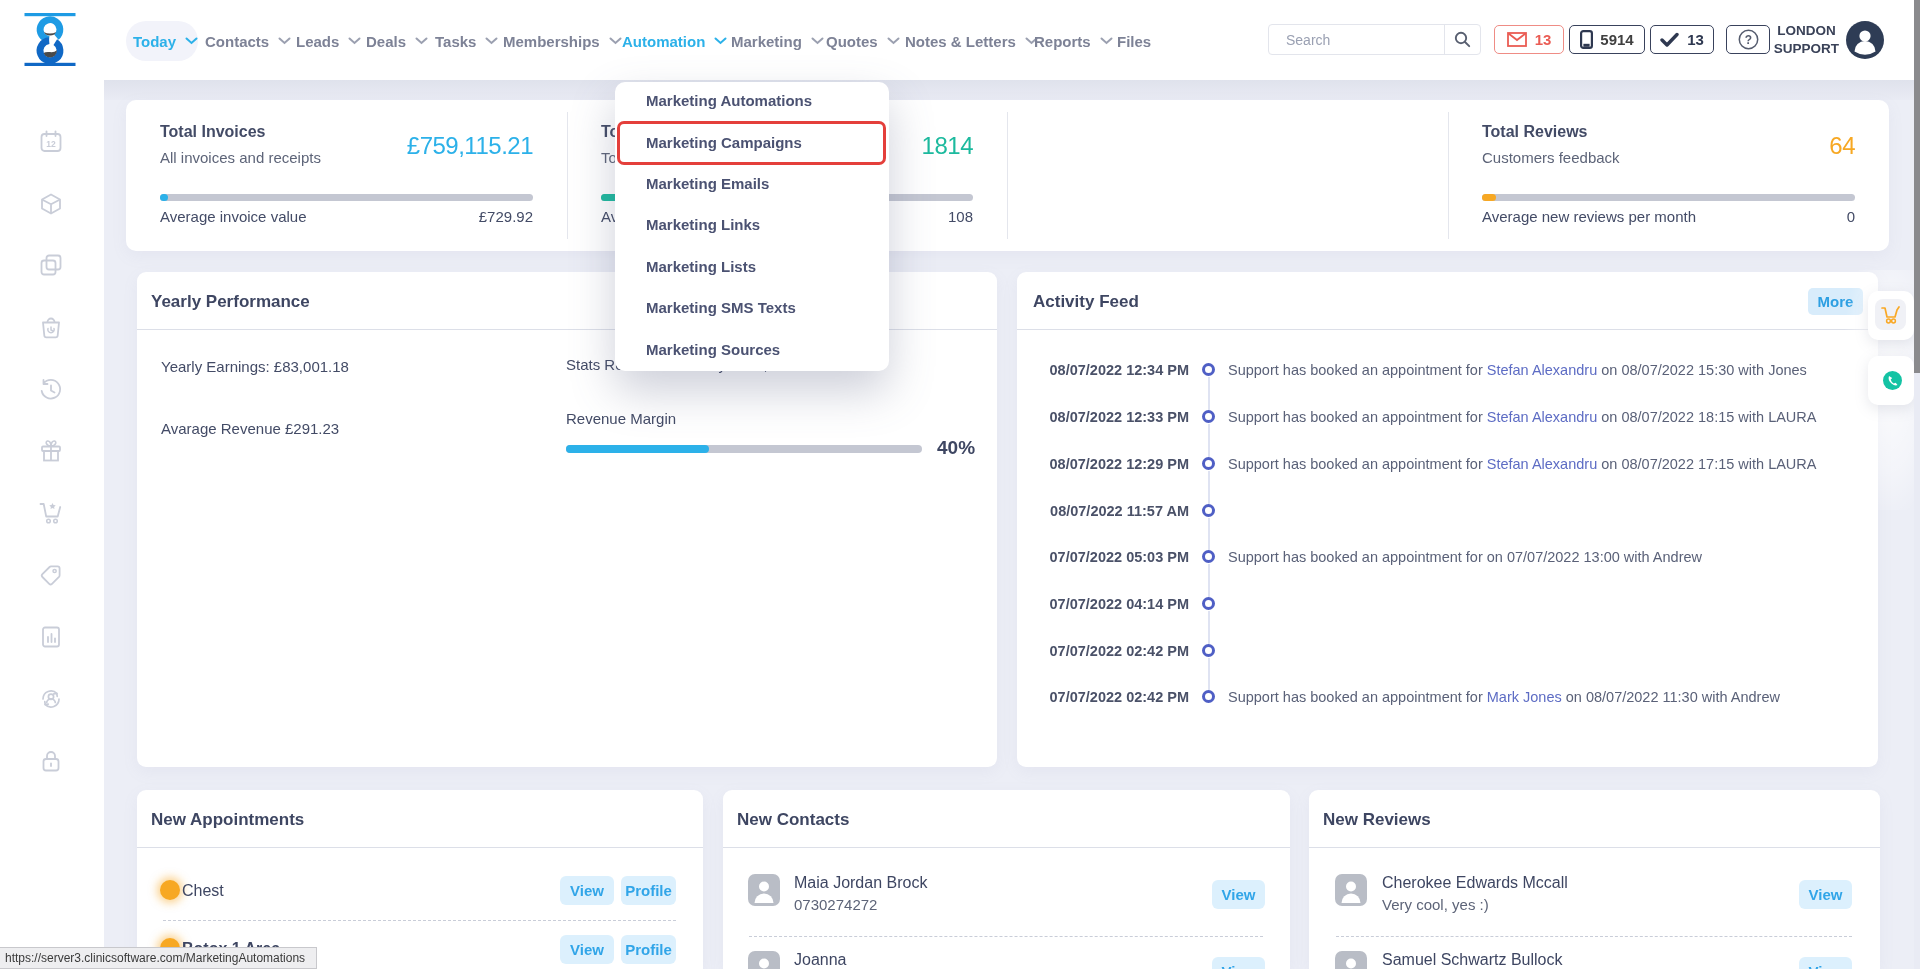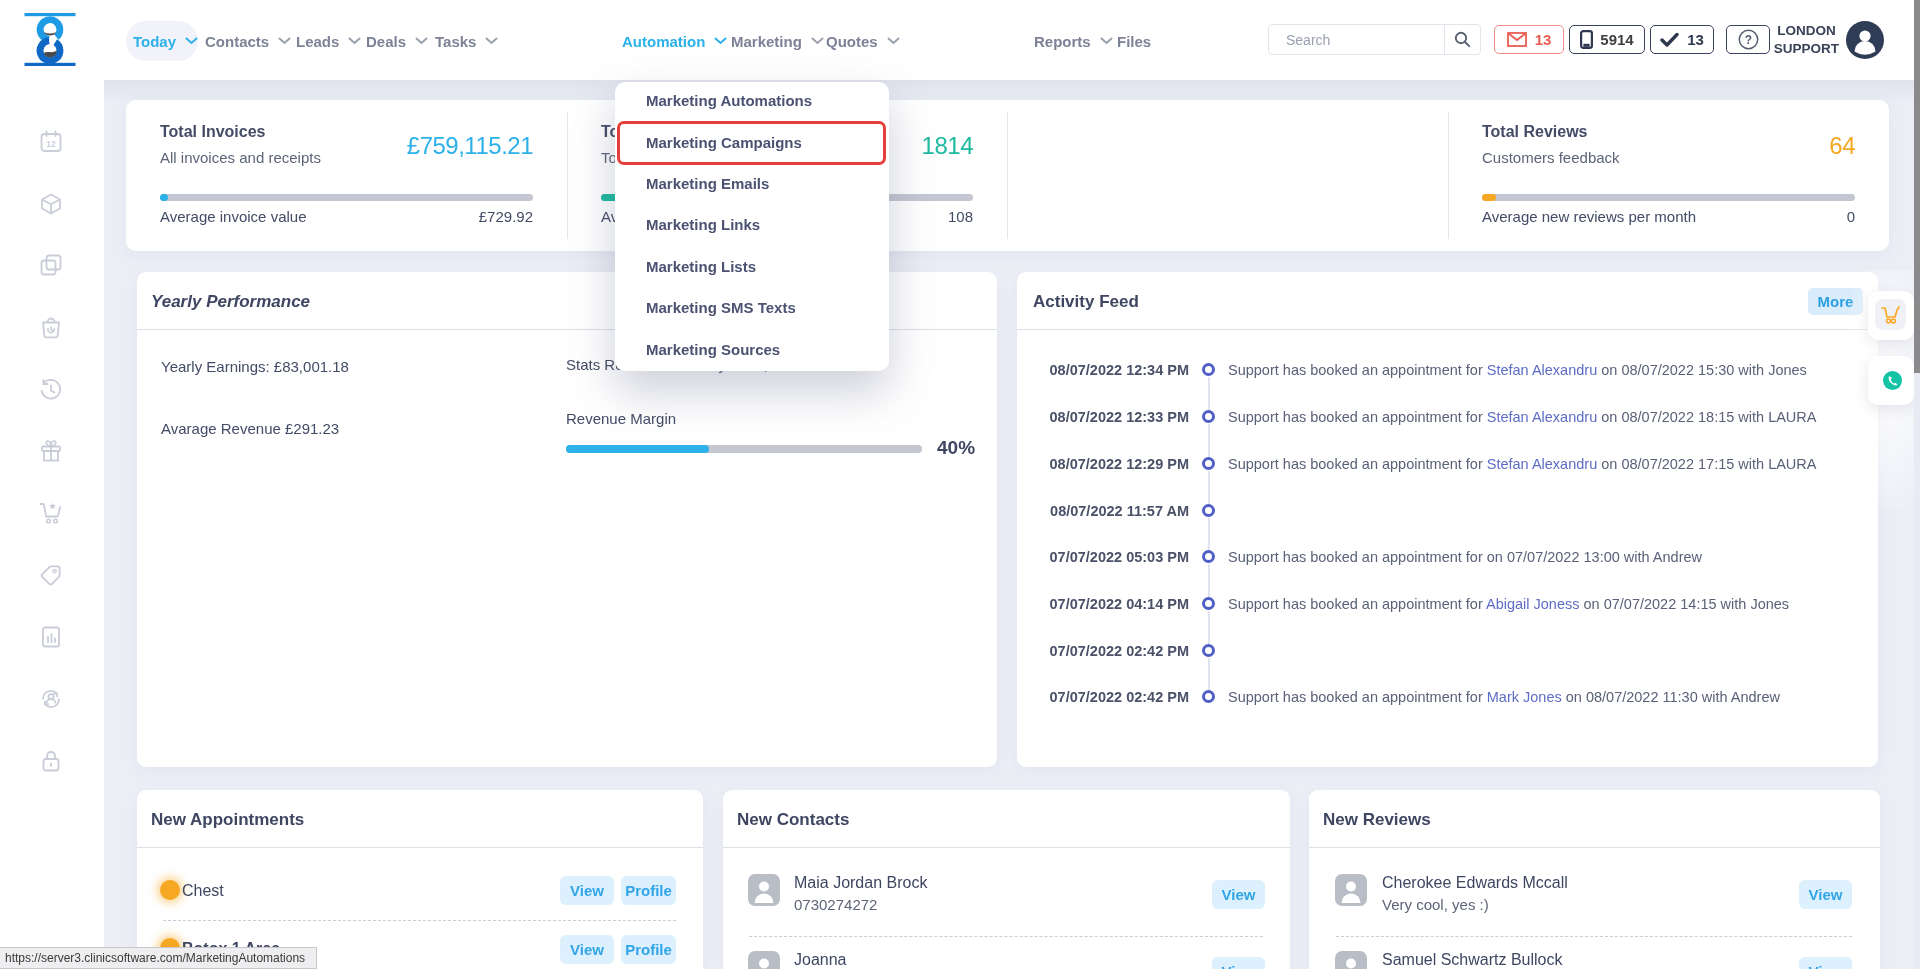--- a/index.html
+++ b/index.html
@@ -87,27 +87,33 @@
       </svg></div>
   <div class="nav" style="left:296px">Leads<svg class="chev" width="13" height="8" viewBox="0 0 13 8">
         <path d="M1.5 1.5 L6.5 6 L11.5 1.5" fill="none" stroke="#9ba0b0" stroke-width="2" stroke-linecap="round"></path>
       </svg></div>
   <div class="nav" style="left:366px">Deals<svg class="chev" width="13" height="8" viewBox="0 0 13 8">
         <path d="M1.5 1.5 L6.5 6 L11.5 1.5" fill="none" stroke="#9ba0b0" stroke-width="2" stroke-linecap="round"></path>
       </svg></div>
   <div class="nav" style="left:435px">Tasks<svg class="chev" width="13" height="8" viewBox="0 0 13 8">
         <path d="M1.5 1.5 L6.5 6 L11.5 1.5" fill="none" stroke="#9ba0b0" stroke-width="2" stroke-linecap="round"></path>
       </svg></div>
+  <div class="nav" style="left:503px">Memberships<svg class="chev" width="13" height="8" viewBox="0 0 13 8">
+        <path d="M1.5 1.5 L6.5 6 L11.5 1.5" fill="none" stroke="#9ba0b0" stroke-width="2" stroke-linecap="round"></path>
+      </svg></div>
   <div class="nav navblue" style="left:622px">Automation<svg class="chev" width="13" height="8" viewBox="0 0 13 8">
         <path d="M1.5 1.5 L6.5 6 L11.5 1.5" fill="none" stroke="#2cb1e9" stroke-width="2" stroke-linecap="round"></path>
       </svg></div>
   <div class="nav" style="left:731px">Marketing<svg class="chev" width="13" height="8" viewBox="0 0 13 8">
         <path d="M1.5 1.5 L6.5 6 L11.5 1.5" fill="none" stroke="#9ba0b0" stroke-width="2" stroke-linecap="round"></path>
       </svg></div>
   <div class="nav" style="left:826px">Quotes<svg class="chev" width="13" height="8" viewBox="0 0 13 8">
+        <path d="M1.5 1.5 L6.5 6 L11.5 1.5" fill="none" stroke="#9ba0b0" stroke-width="2" stroke-linecap="round"></path>
+      </svg></div>
+  <div class="nav" style="left:905px">Notes &amp; Letters<svg class="chev" width="13" height="8" viewBox="0 0 13 8">
         <path d="M1.5 1.5 L6.5 6 L11.5 1.5" fill="none" stroke="#9ba0b0" stroke-width="2" stroke-linecap="round"></path>
       </svg></div>
   <div class="nav" style="left:1034px">Reports<svg class="chev" width="13" height="8" viewBox="0 0 13 8">
         <path d="M1.5 1.5 L6.5 6 L11.5 1.5" fill="none" stroke="#9ba0b0" stroke-width="2" stroke-linecap="round"></path>
       </svg></div>
   <div class="nav" style="left:1117px">Files</div>
   <div id="searchbox">
     <span class="ph">Search</span>
     <span class="btn">
         <svg width="17" height="17" viewBox="0 0 17 17">
@@ -238,21 +244,21 @@
     <div class="sbar">
         <div class="sfill" style="width:14px;background:#f7a823"></div>
       </div>
     <div class="sbl">Average new reviews per month</div>
     <div class="sbr">0</div>
   </div>
 </div>
 
 <div class="panel" style="left:137px;top:272px;width:860px;height:495px;">
   <div class="phead"></div>
-  <div class="ptitle" style="left:14px;font-style:italic;">Yearly Performance</div>
+  <div class="ptitle" style="left:14px;">Yearly Performance</div>
   <div class="abs" style="left:24px;top:86px;font-size:15px;color:#434b66;">Yearly Earnings: £83,001.18</div>
   <div class="abs" style="left:429px;top:84px;font-size:15px;color:#434b66;">Stats Reset: 01/January/2022, 00:00</div>
   <div class="abs" style="left:24px;top:148px;font-size:15px;color:#434b66;">Avarage Revenue £291.23</div>
   <div class="abs" style="left:429px;top:138px;font-size:15px;color:#434b66;">Revenue Margin</div>
   <div class="abs" style="left:429px;top:173px;width:356px;height:8px;background:#c4c7d2;border-radius:4px;">
     <div class="abs" style="left:0;top:0;width:143px;height:8px;background:#2cb1e9;border-radius:4px;"></div>
   </div>
   <div class="abs" style="left:800px;top:165px;font-size:19px;font-weight:700;color:#3e4662;">40%</div>
 </div>
 
@@ -280,21 +286,20 @@
   <div class="fdot" style="left:185px;top:185px;"></div>
   <div class="fdot" style="left:185px;top:232px;"></div>
   <div class="fdot" style="left:185px;top:278px;"></div>
   <div class="fdot" style="left:185px;top:325px;"></div>
   <div class="fdot" style="left:185px;top:372px;"></div>
   <div class="fdot" style="left:185px;top:418px;"></div>
   <div class="ftext" style="left:211px;top:90px;">Support has booked an appointment for <span class="flink">Stefan Alexandru</span> on 08/07/2022 15:30 with Jones</div>
   <div class="ftext" style="left:211px;top:137px;">Support has booked an appointment for <span class="flink">Stefan Alexandru</span> on 08/07/2022 18:15 with LAURA</div>
   <div class="ftext" style="left:211px;top:184px;">Support has booked an appointment for <span class="flink">Stefan Alexandru</span> on 08/07/2022 17:15 with LAURA</div>
   <div class="ftext" style="left:211px;top:277px;">Support has booked an appointment for on 07/07/2022 13:00 with Andrew</div>
-  <div class="ftext" style="left:211px;top:324px;">Support has booked an appointment for <span class="flink">Abigail Joness</span> on 07/07/2022 14:15 with Jones</div>
   <div class="ftext" style="left:211px;top:417px;">Support has booked an appointment for <span class="flink">Mark Jones</span> on 08/07/2022 11:30 with Andrew</div>
 </div>
 
 <div class="panel" style="left:137px;top:790px;width:566px;height:179px;border-radius:9px 9px 0 0;">
   <div class="phead"></div>
   <div class="ptitle" style="left:14px;">New Appointments</div>
   <div class="abs" style="left:23px;top:90px;width:20px;height:20px;border-radius:50%;background:#f7a823;box-shadow:0 0 9px 3px rgba(247,168,35,.5);"></div>
   <div class="abs brow-name" style="left:45px;top:92px;font-weight:400;">Chest</div>
   <div class="bbtn" style="left:423px;top:86px;width:54px;">View</div>
   <div class="bbtn" style="left:484px;top:86px;width:55px;">Profile</div>

